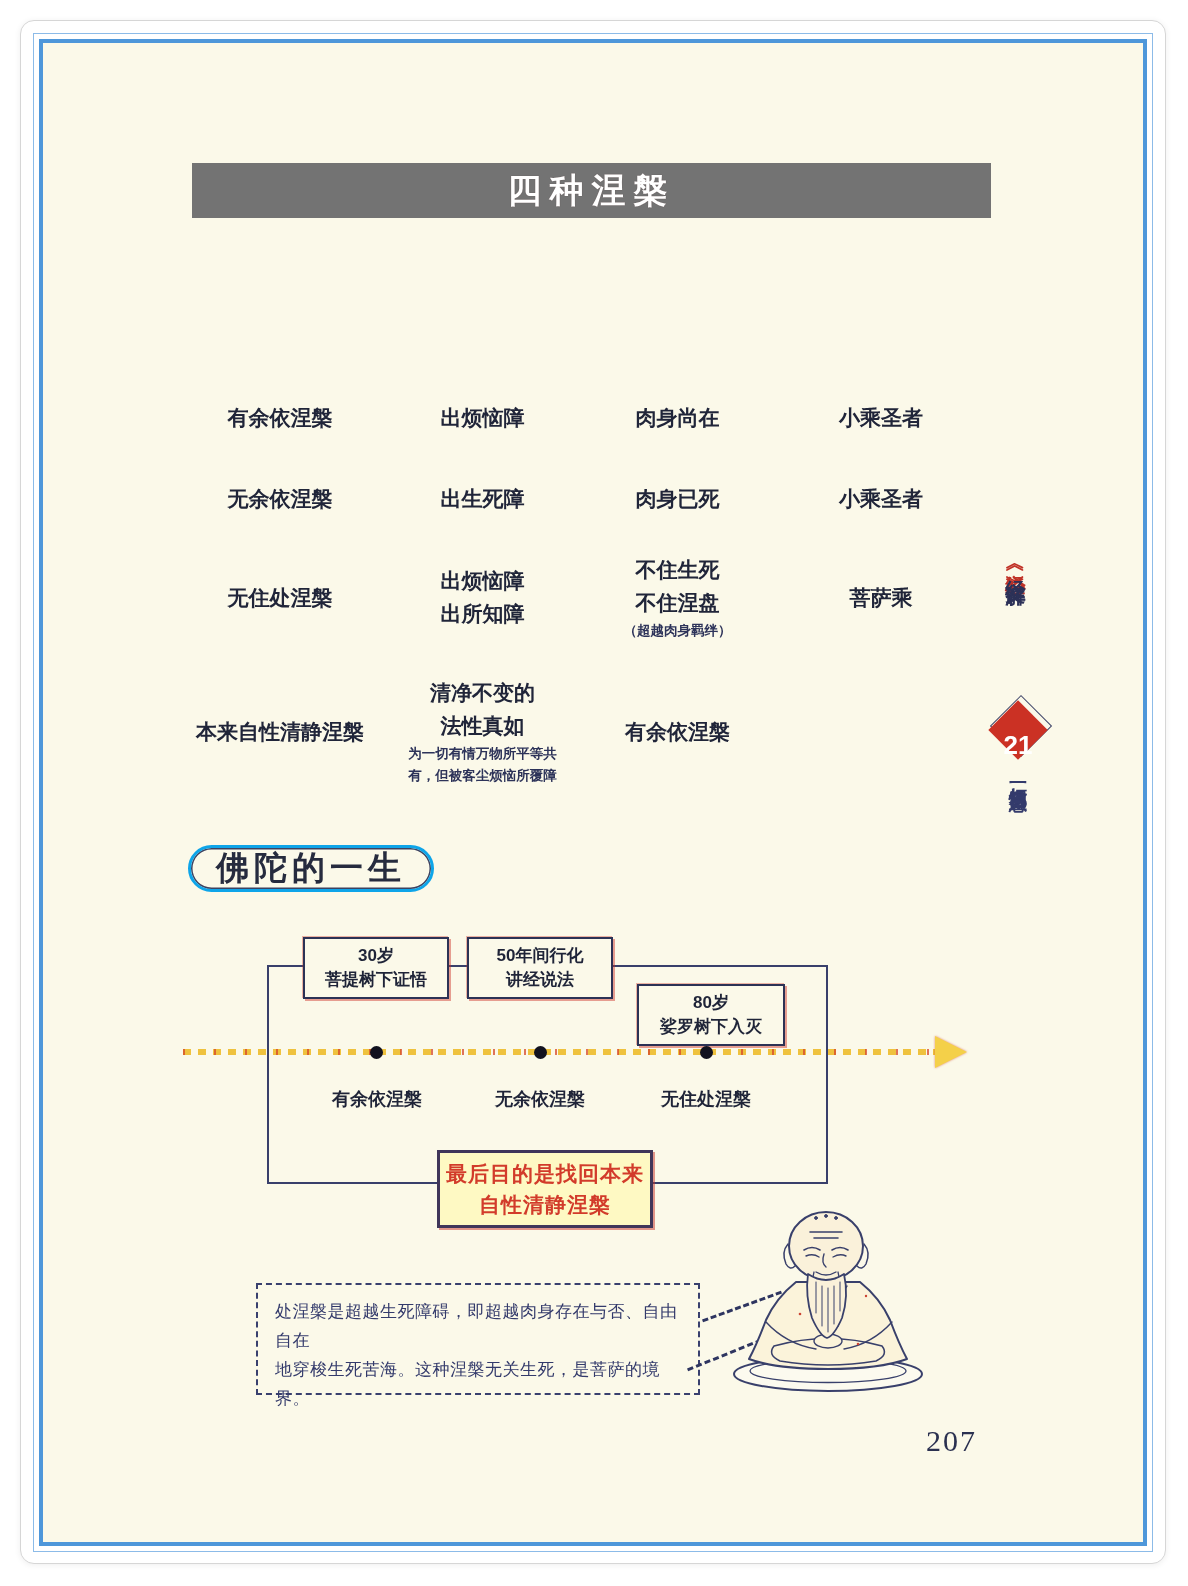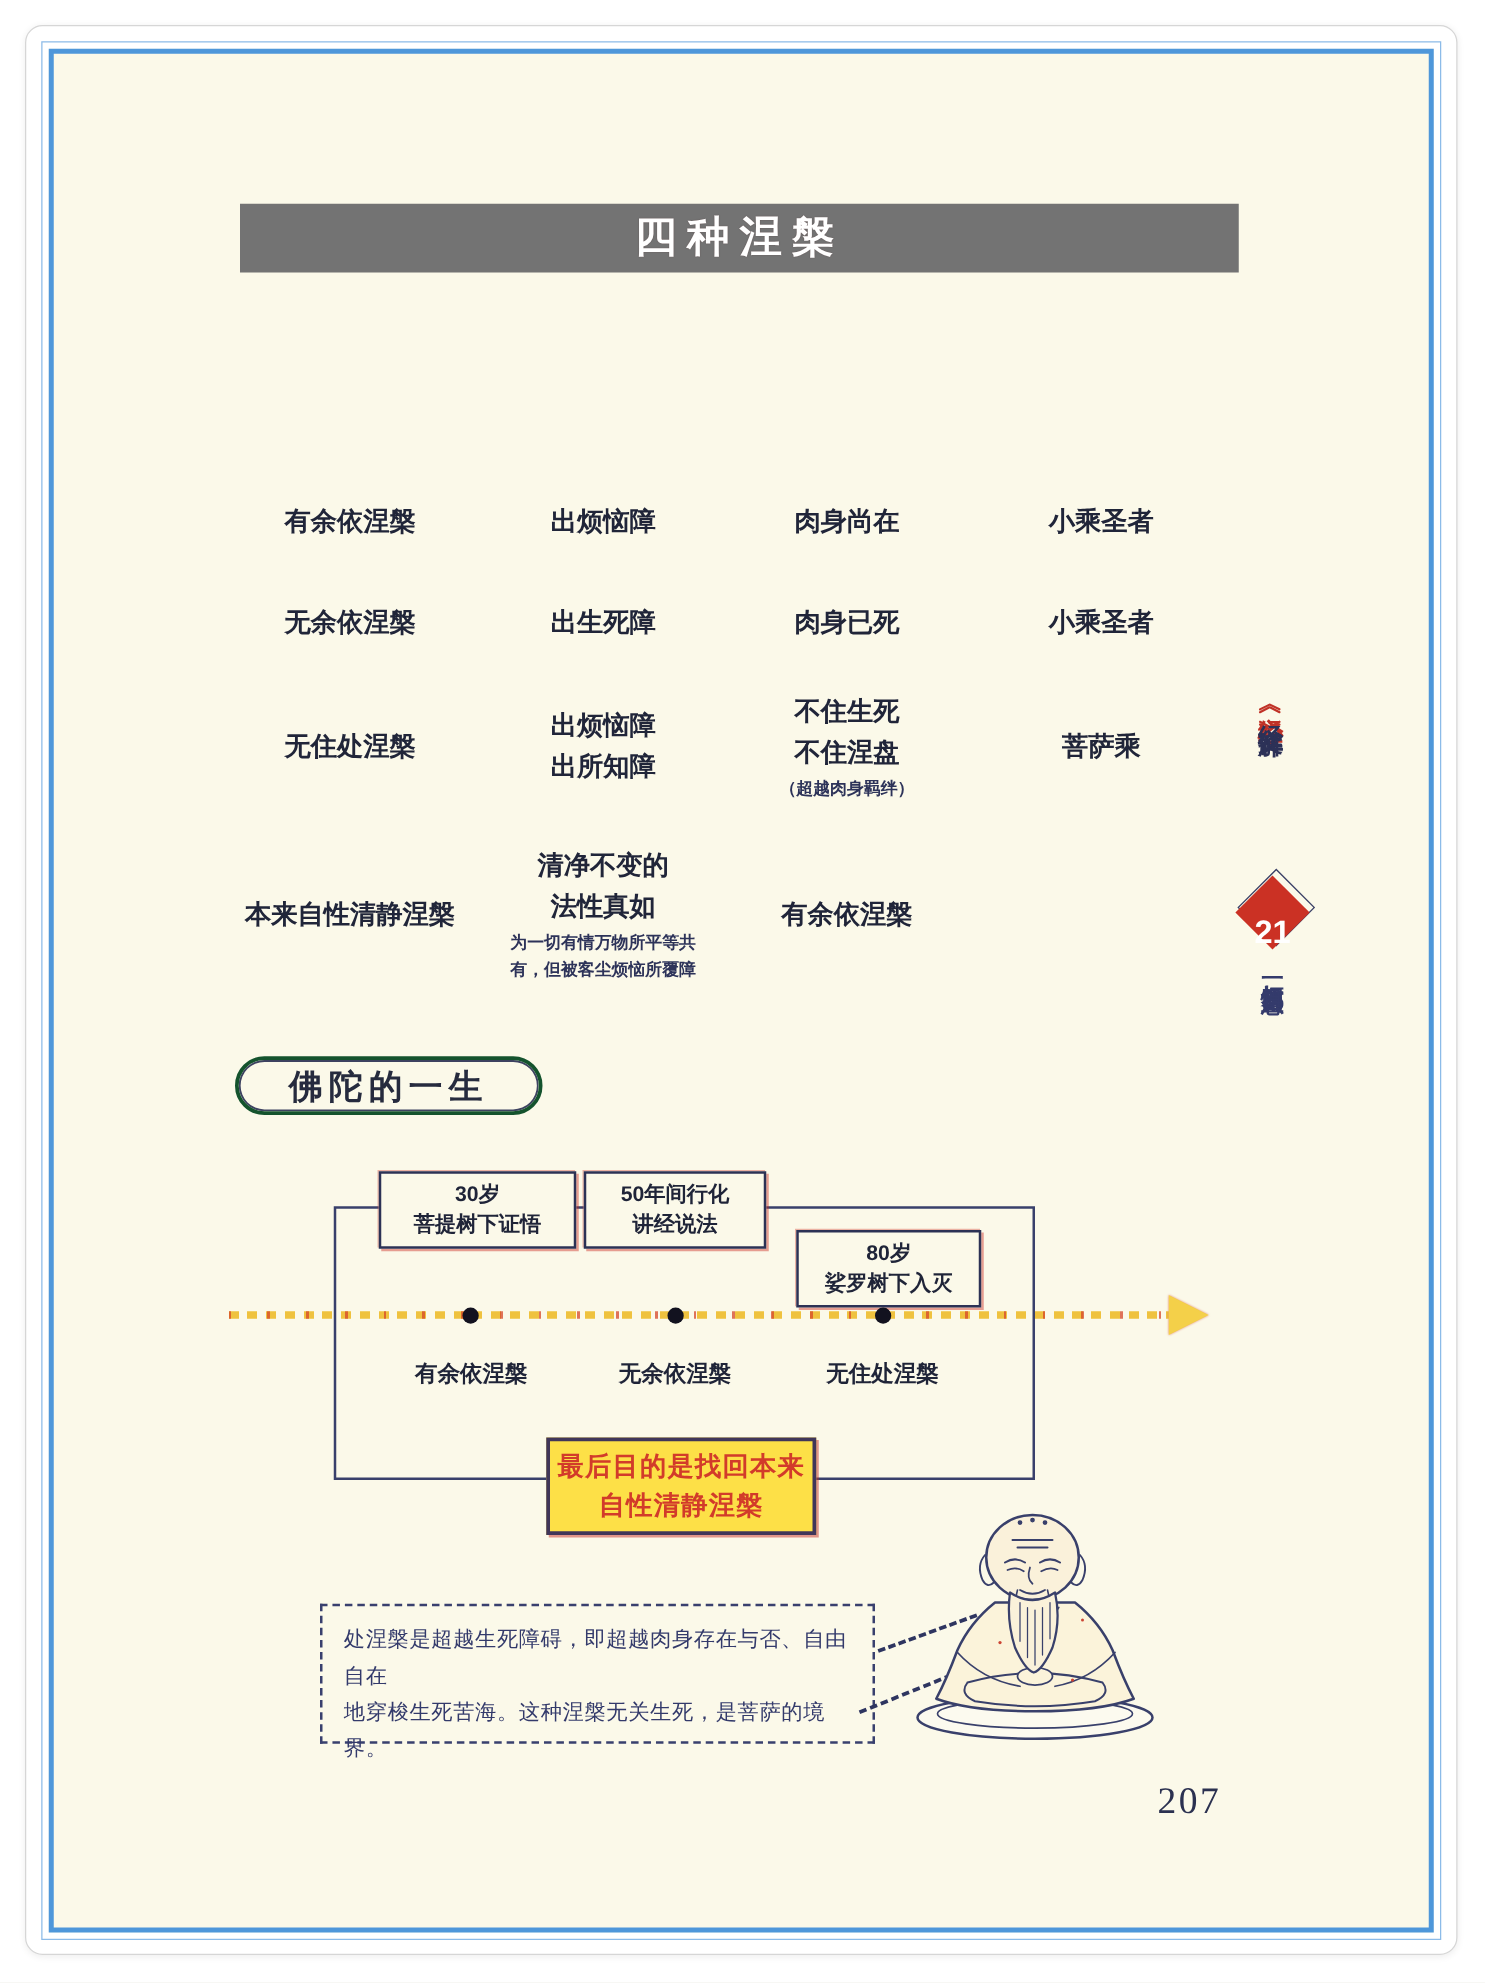--- a/index.html
+++ b/index.html
@@ -28,52 +28,52 @@
           grid-template-columns:240px 165px 225px 182px; align-items:center;
           justify-items:center; text-align:center; color:#202539; z-index:2; }
   .trow.r1 { top:397px; height:40px; }
   .trow.r2 { top:478px; height:40px; }
   .trow.r3 { top:545px; height:104px; }
   .trow.r4 { top:664px; height:134px; }
   .tmain { font-size:21px; font-weight:700; line-height:33px; }
   .tnote { font-size:13.5px; font-weight:600; color:#2d3359; line-height:20px; margin-top:2px; }
 
   .section-label { position:absolute; left:188px; top:845px; width:246px; height:47px;
-          border:3px solid #14532d; border-radius:26px;
+          border:3px solid #0ea5e9; border-radius:26px;
           box-shadow:inset 0 0 0 1.5px #3d4260; display:flex; align-items:center;
-          justify-content:center; font-size:27px; font-weight:700; letter-spacing:5px;
+          justify-content:center; font-size:33px; font-weight:700; letter-spacing:5px;
           color:#262b3e; z-index:2; }
 
   .timeline-rect { position:absolute; left:267px; top:965px; width:561px; height:219px;
           border:2.5px solid #39406b; z-index:1; }
   .tbox { position:absolute; top:937px; height:62px; background:#fbf9e9;
           border:2px solid #2c3255;
           box-shadow:2px 2px 0 rgba(205,45,35,.45), -1px -1px 0 rgba(205,45,35,.35);
           display:flex; flex-direction:column; justify-content:center; text-align:center;
           font-size:17px; font-weight:700; color:#1f2438; line-height:24px; z-index:3; }
-  .tbox.b1 { left:303px; width:158px; }
+  .tbox.b1 { left:303px; width:146px; }
   .tbox.b2 { left:467px; width:146px; }
   .tbox.b3 { left:637px; width:148px;margin-top:47px; }
 
   .arrow-line { position:absolute; left:183px; top:1049px; width:752px; height:6px; z-index:2;
           background-image:
             repeating-linear-gradient(90deg, rgba(214,70,40,.75) 0 2px, transparent 2px 31px),
             repeating-linear-gradient(90deg, #efc23e 0 8px, transparent 8px 15px); }
   .arrow-head { position:absolute; left:935px; top:1036px; width:0; height:0; z-index:2;
           border-left:32px solid #f4d049; border-top:16px solid transparent;
           border-bottom:16px solid transparent; filter:drop-shadow(0 0 1px rgba(210,60,40,.6)); }
   .tdot { position:absolute; top:1046px; width:13px; height:13px; background:#12121f;
           border-radius:50%; z-index:4; }
   .tdot.d1 { left:370px; } .tdot.d2 { left:534px; } .tdot.d3 { left:700px; }
   .tlabel { position:absolute; top:1087px; width:150px; text-align:center; font-size:18px;
           font-weight:700; color:#1f2438; z-index:3; }
   .tlabel.l1 { left:302px; } .tlabel.l2 { left:465px; } .tlabel.l3 { left:631px; }
 
   .goal-box { position:absolute; left:437px; top:1150px; width:216px; height:78px;
-          background:#fde047; border:3px solid #403659;
+          background:#fef9c3; border:3px solid #403659;
           box-shadow:2px 2px 0 rgba(200,50,40,.5); color:#d23b2a; font-size:21px;
           font-weight:700; line-height:31px; letter-spacing:1px; display:flex;
           flex-direction:column; justify-content:center; text-align:center; z-index:5; }
 
   .note-box { position:absolute; left:256px; top:1283px; width:444px; height:112px;
           border:2.5px dashed #39406e; padding:12px 17px 0; font-size:17px;
           line-height:29px; color:#333a6b; font-weight:500; letter-spacing:.5px; z-index:2; }
   .pointer { position:absolute; border-top:3.5px dashed #2e3560; z-index:2; }
   .pointer.pa { left:700px; top:1305px; width:84px; transform:rotate(-20deg); }
   .pointer.pb { left:684px; top:1350px; width:98px; transform:rotate(-22deg); }

